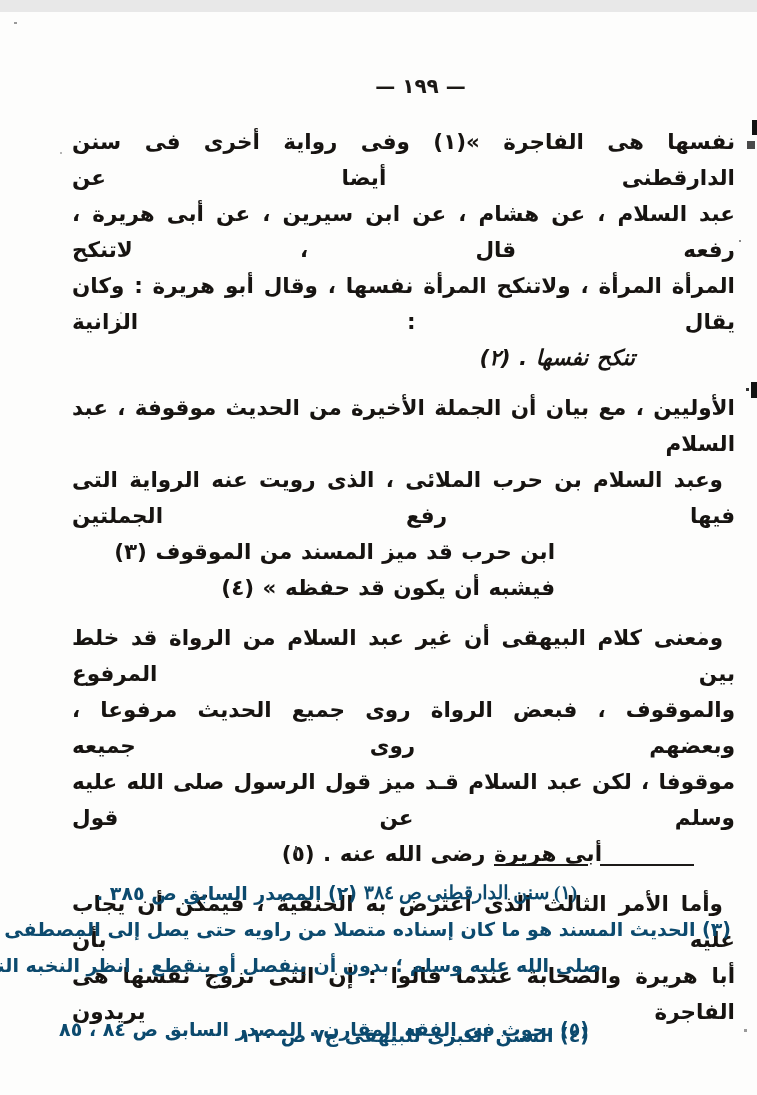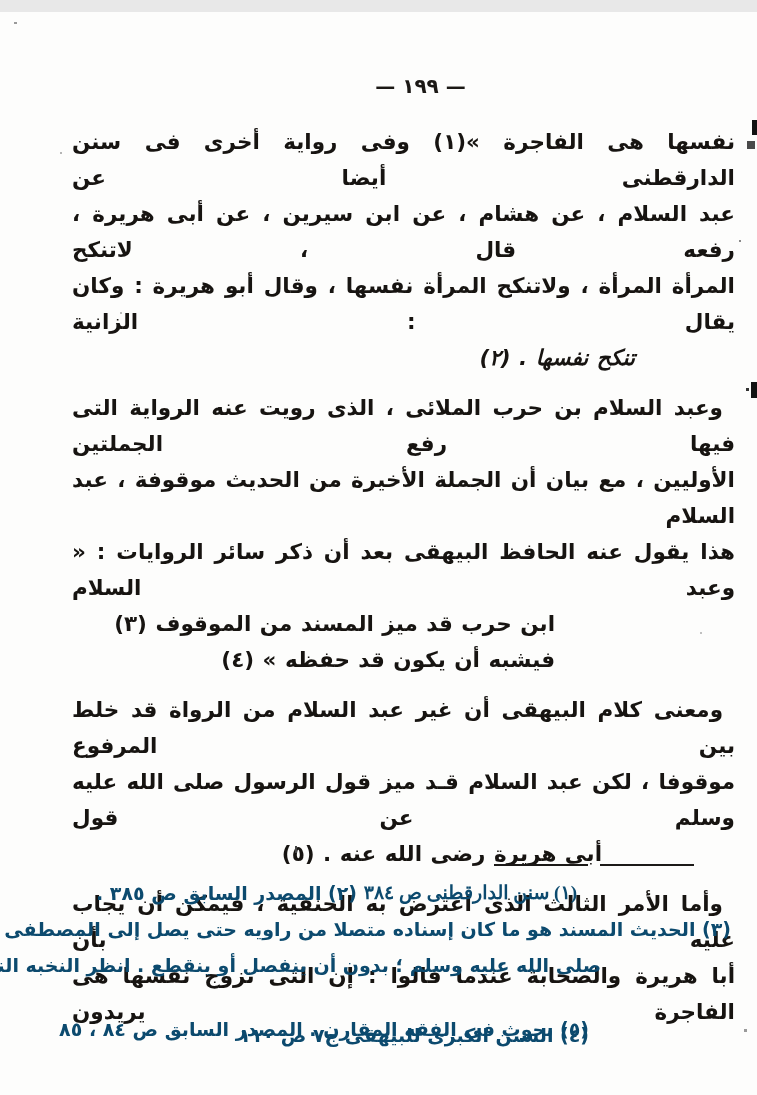--- a/index.html
+++ b/index.html
@@ -83,28 +83,28 @@
   <div class="body-text">
 
     <div class="para">
       <div class="tline">نفسها هى الفاجرة »(١) وفى رواية أخرى فى سنن الدارقطنى أيضا عن</div>
       <div class="tline">عبد السلام ، عن هشام ، عن ابن سيرين ، عن أبى هريرة ، رفعه قال ، لاتنكح</div>
       <div class="tline">المرأة المرأة ، ولاتنكح المرأة نفسها ، وقال أبو هريرة : وكان يقال : الزانية</div>
       <div class="tline end pr100">تنكح نفسها . (٢)</div>
     </div>
 
     <div class="para">
+      <div class="tline">الأوليين ، مع بيان أن الجملة الأخيرة من الحديث موقوفة ، عبد السلام</div>
       <div class="tline indent">وعبد السلام بن حرب الملائى ، الذى رويت عنه الرواية التى فيها رفع الجملتين</div>
-      <div class="tline">الأوليين ، مع بيان أن الجملة الأخيرة من الحديث موقوفة ، عبد السلام</div>
-      <div class="tline">هذا يقول عنه الحافظ البيهقى بعد أن ذكر سائر الروايات : « وعبد السلام</div>
       <div class="tline end pr180">ابن حرب قد ميز المسند من الموقوف (٣) فيشبه أن يكون قد حفظه » (٤)</div>
     </div>
 
     <div class="para">
       <div class="tline indent">ومعنى كلام البيهقى أن غير عبد السلام من الرواة قد خلط بين المرفوع</div>
+      <div class="tline">والموقوف ، فبعض الرواة روى جميع الحديث مرفوعا ، وبعضهم روى جميعه</div>
       <div class="tline">موقوفا ، لكن عبد السلام قـد ميز قول الرسول صلى الله عليه وسلم عن قول</div>
       <div class="tline end pr133">أبى هريرة رضى الله عنه . (٥)</div>
     </div>
 
     <div class="para">
       <div class="tline indent">وأما الأمر الثالث الذى اعترض به الحنفية ، فيمكن أن يجاب عليه بأن</div>
       <div class="tline">أبا هريرة والصحابة عندما قالوا : إن التى تزوج نفسها هى الفاجرة يريدون</div>
 
     </div>
 

